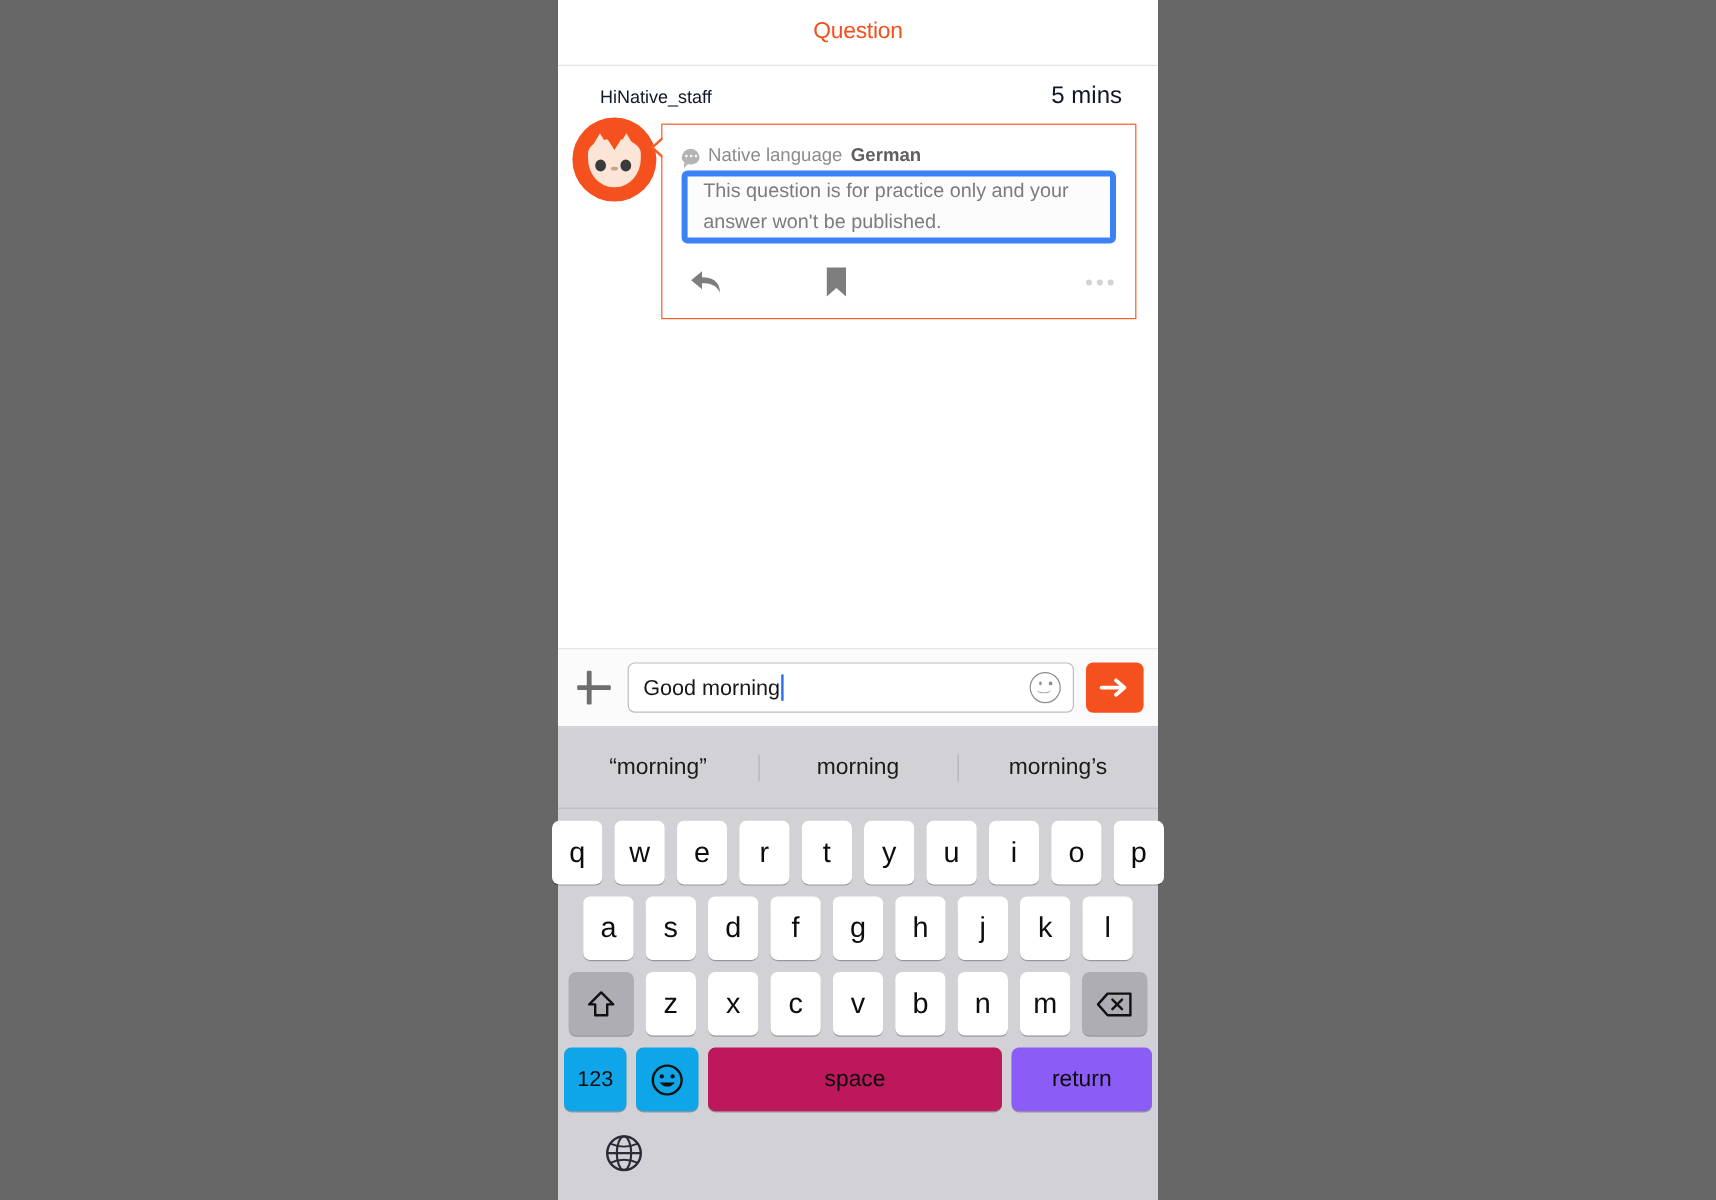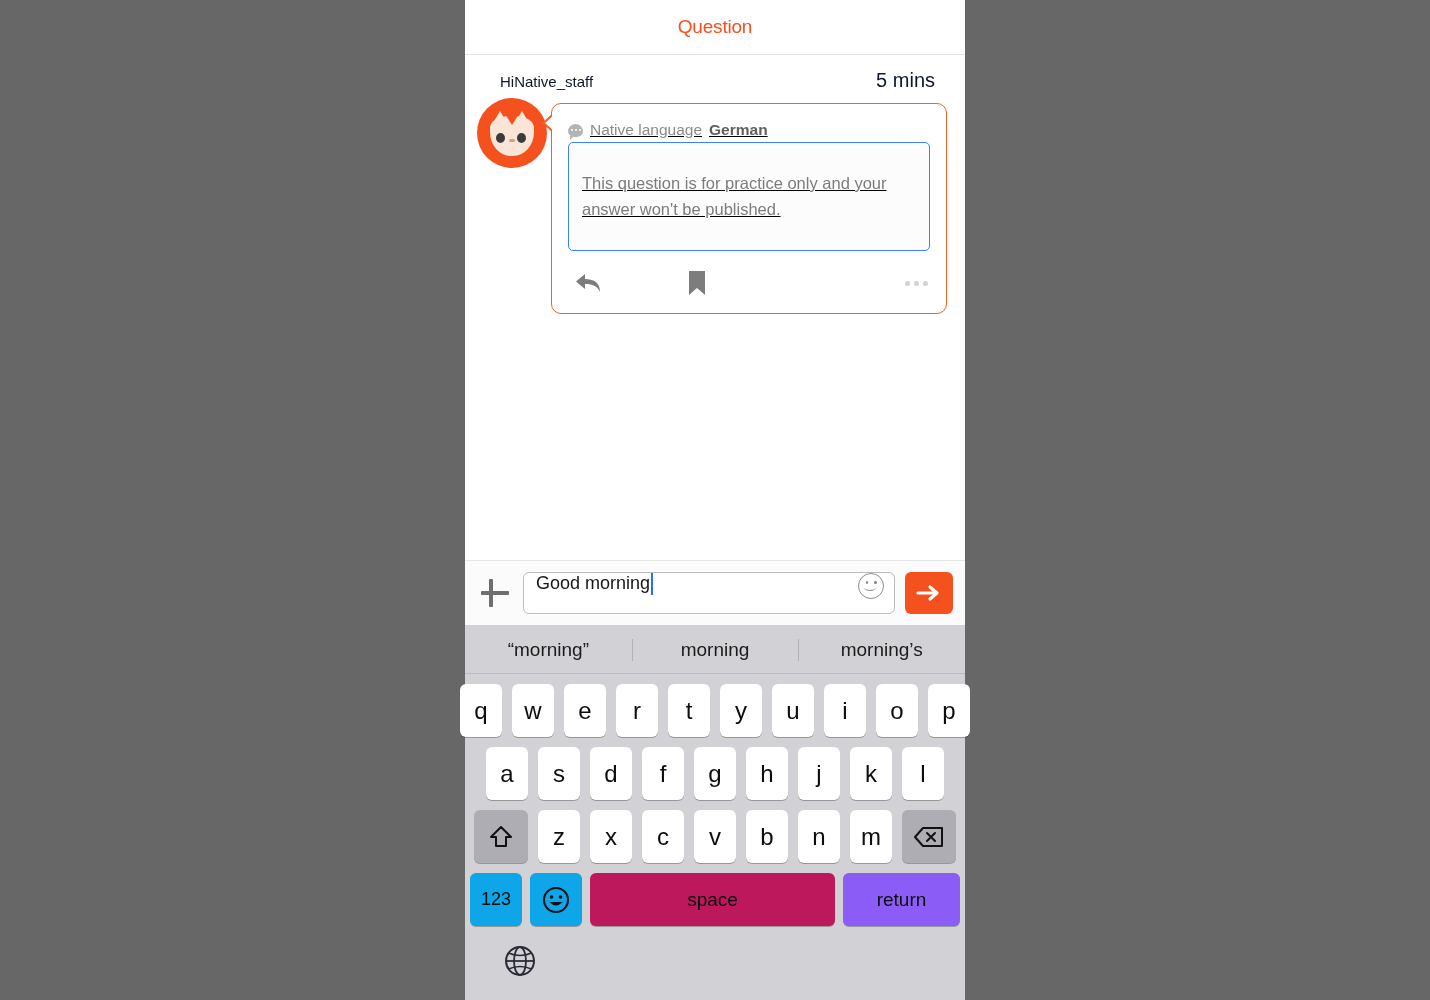--- a/index.html
+++ b/index.html
@@ -111,24 +111,23 @@
     background: #c9a58c;
     border-radius: 2px;
   }
 
   
   .bubble {
     position: relative;
     flex: 1 1 auto;
     background: #ffffff;
     border: 1.5px solid #f4602a;
-    border-radius: 10px;
+    border-radius: 0;
     padding: 14px 16px 10px 16px;
     margin-top: 5px;
-    text-decoration: underline;
   }
   .bubble-tail {
     position: absolute;
     left: -10px; top: 10px;
     width: 0; height: 0;
     border-top: 9px solid transparent;
     border-bottom: 9px solid transparent;
     border-right: 10px solid #f4602a;
   }
   .bubble-tail-in {
@@ -182,24 +181,24 @@
   }
 
   .question-text {
     font-size: 19px;
     color: #2b2b2b;
     line-height: 1.35;
     margin: 16px 0 18px 0;
   }
 
   .notice {
-    border: 1px solid #3b82f6;
+    border: 5px solid #3b82f6;
     background: #fcfcfc;
     border-radius: 5px;
-    padding: 28px 13px;
+    padding: 0 13px;
     font-size: 16.5px;
     color: #7c7c7c;
     line-height: 1.55;
   }
 
   .actions {
     display: flex;
     align-items: center;
     margin-top: 12px;
     height: 40px;
@@ -240,20 +239,21 @@
   .plus-btn::before { left: 4px; top: 16px; width: 28px; height: 3.5px; }
   .plus-btn::after  { top: 4px; left: 12.2px; width: 3.5px; height: 28px; }
 
   .text-field {
     flex: 1 1 auto;
     height: 42px;
     background: #ffffff;
     border: 1px solid #bdbdbd;
     border-radius: 6px;
     display: flex;
+    align-items: center;
     padding: 0 10px 0 12px;
     position: relative;
   }
   .tf-value {
     font-size: 18px;
     color: #171717;
     white-space: nowrap;
   }
   .caret {
     width: 2px; height: 22px;
@@ -299,21 +299,21 @@
 
   
   .keyboard {
     flex: 0 0 auto;
     background: #d2d1d6;
     padding-top: 0;
     display: flex;
     flex-direction: column;
   }
   .suggest-bar {
-    height: 48px;
+    height: 68px;
     display: flex;
     align-items: center;
     border-bottom: 1px solid #bdbcc2;
   }
   .sug {
     flex: 1 1 0;
     text-align: center;
     font-size: 19px;
     color: #1b1b1b;
     position: relative;

